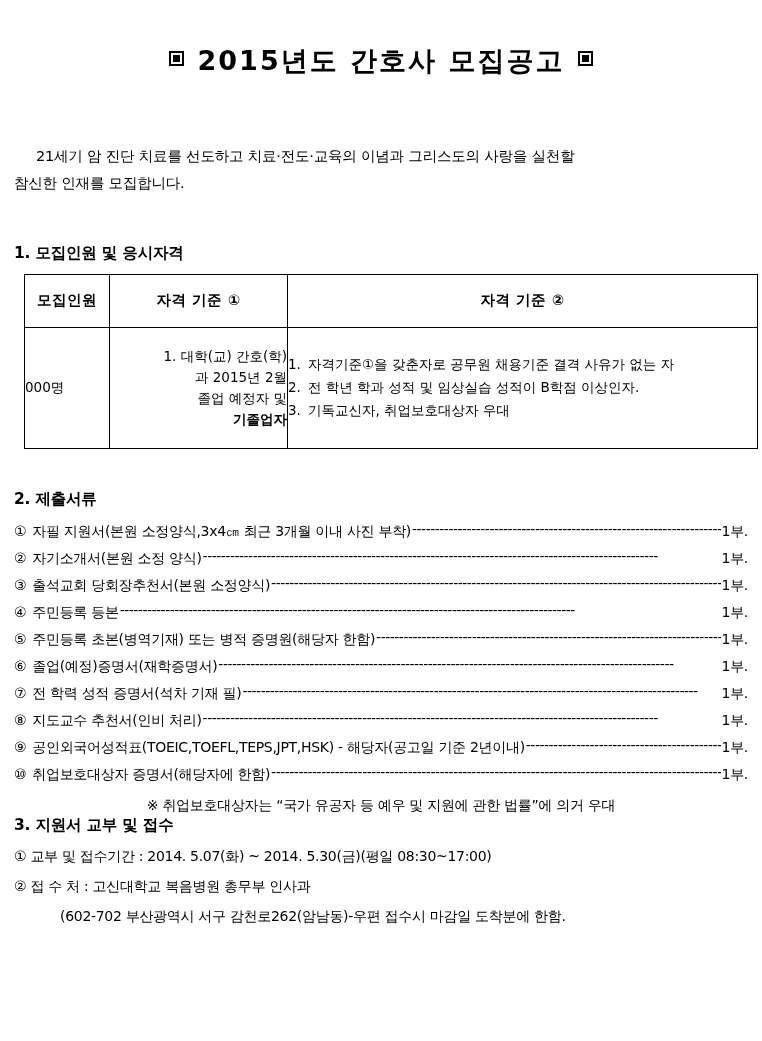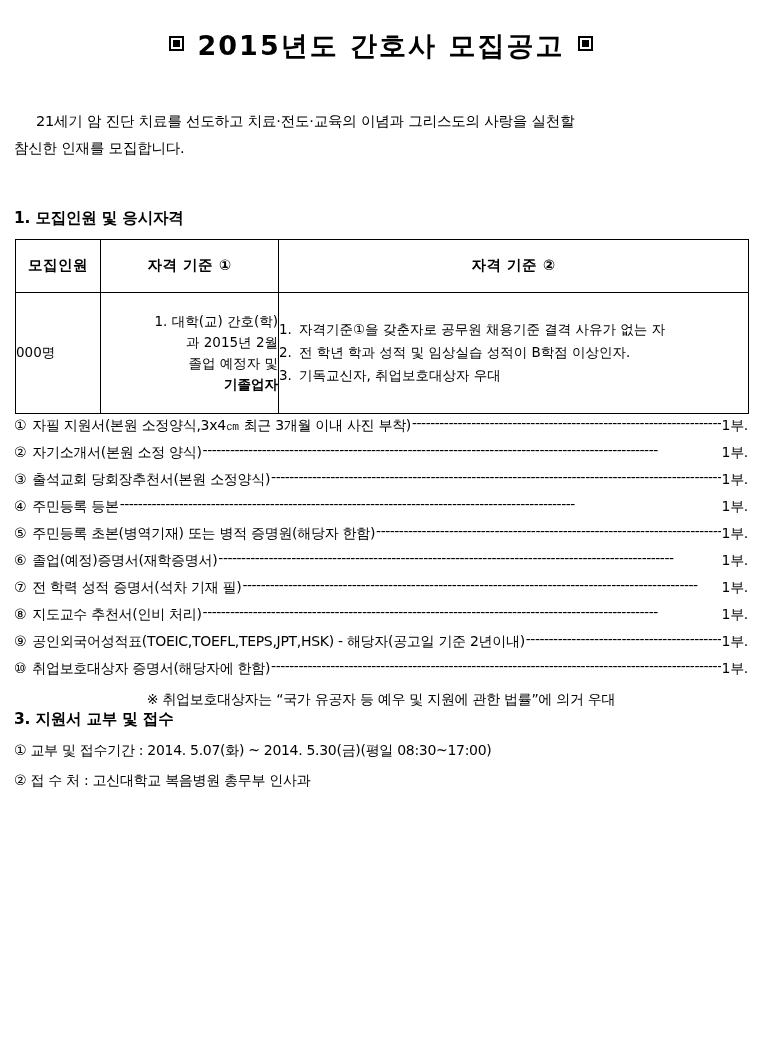--- a/index.html
+++ b/index.html
@@ -12,21 +12,21 @@
     background: #ffffff;
     font-family: "DejaVu Sans", "Liberation Sans", sans-serif;
     color: #000000;
     -webkit-font-smoothing: antialiased;
   }
   .page {
     position: relative;
     width: 762px;
     min-height: 1041px;
     box-sizing: border-box;
-    padding: 18px 14px 10px 14px;
+    padding: 33px 14px 10px 14px;
   }
 
   
   .title-row {
     text-align: center;
     margin-top: 10px;
     margin-bottom: 8px;
     white-space: nowrap;
   }
   .title-text {
@@ -47,21 +47,21 @@
   }
   .title-mark::after {
     content: "";
     position: absolute;
     left: 2px; top: 2px; right: 2px; bottom: 2px;
     background: #000;
   }
 
   
   .intro {
-    margin-top: 44px;
+    margin-top: 64px;
     font-size: 14.5px;
     line-height: 1.85;
     letter-spacing: -0.2px;
   }
   .intro .ln1 { text-indent: 22px; }
 
   
   .section-head {
     font-size: 15.5px;
     font-weight: bold;
@@ -69,21 +69,21 @@
   }
   .sec1-head { margin-top: 46px; margin-bottom: 10px; }
   .sec2-head { margin-top: 40px; margin-bottom: 12px; }
   .sec3-head { margin-bottom: 12px; }
 
   
   table.req {
     border-collapse: collapse;
     width: 734px;
     table-layout: fixed;
-    margin-left: 1px;
+    margin-left: 10px;
   }
   table.req th, table.req td {
     border: 1px solid #000;
     padding: 0;
     vertical-align: middle;
   }
   table.req thead th {
     height: 52px;
     font-size: 14.5px;
     font-weight: bold;
@@ -225,20 +225,21 @@
           </div>
           <div class="item">
             <span class="num">3.</span>
             <span>기독교신자, 취업보호대상자 우대</span>
           </div>
         </td>
       </tr>
     </tbody>
   </table>
 
+  <div class="section-head sec2-head">2. 제출서류</div>
 
   <div class="doc-list">
     <div class="doc-row">
       <span class="doc-num">①</span>
       <span class="doc-text">자필 지원서(본원  소정양식,3x4㎝ 최근 3개월 이내 사진 부착)</span>
       <span class="doc-dots"></span>
       <span class="doc-tail">1부.</span>
     </div>
     <div class="doc-row">
       <span class="doc-num">②</span>
@@ -294,14 +295,15 @@
       <span class="doc-dots"></span>
       <span class="doc-tail">1부.</span>
     </div>
   </div>
 
   <div class="doc-note">※ 취업보호대상자는 “국가 유공자 등 예우 및 지원에 관한 법률”에 의거 우대</div>
 
   <div class="section-head sec3-head">3. 지원서 교부 및 접수</div>
   <div class="s3-row">① 교부 및 접수기간 : 2014. 5.07(화) ~ 2014. 5.30(금)(평일 08:30~17:00)</div>
   <div class="s3-row">② 접 수 처 :  고신대학교 복음병원 총무부 인사과</div>
+  <div class="s3-row s3-indent">(602-702 부산광역시 서구 감천로262(암남동)-우편 접수시 마감일 도착분에 한함.</div>
 
 </div>
 
 </body></html>

